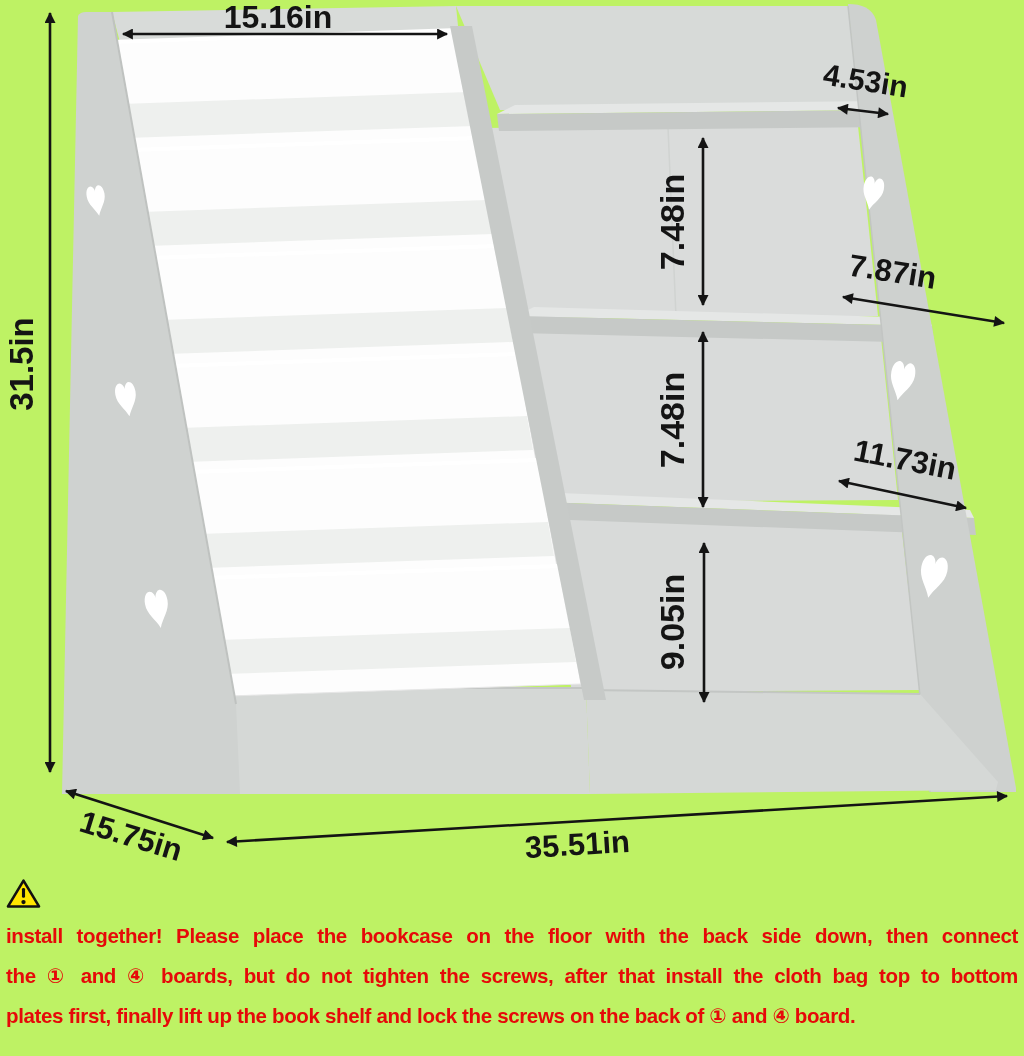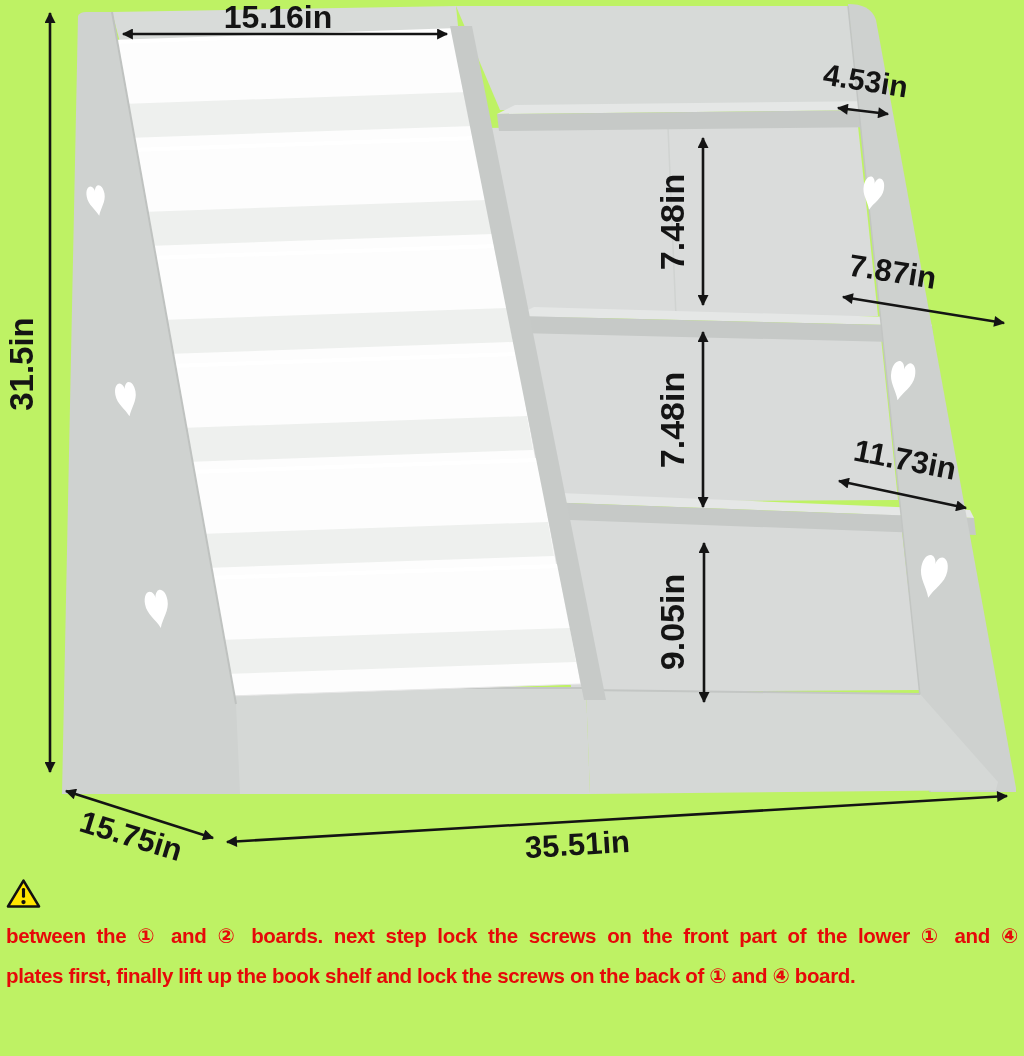--- a/index.html
+++ b/index.html
@@ -145,17 +145,18 @@
   <div class="warning">
     <div class="wline">
       <span class="wicon">
         <svg viewBox="0 0 40 36">
           <path d="M20,3 L38,33 L2,33 Z" fill="#ffe600" stroke="#111111" stroke-width="3" stroke-linejoin="round"></path>
           <rect x="18.2" y="11.5" width="3.6" height="11.5" rx="1.6" fill="#111111"></rect>
           <circle cx="20" cy="28" r="2.5" fill="#111111"></circle>
         </svg>
       </span>
     </div>
-    <div class="wline">between the ① and ② boards.  next step lock the screws on the front part of the lower ① and ④</div>
+    <div class="wline">install together! Please place the bookcase on the floor with the back side down, then connect</div>
+    <div class="wline">the ① and ④ boards, but do not tighten the screws, after that install the cloth bag top to bottom</div>
     <div class="wline last">plates first, finally lift up the book shelf and lock the screws on the back of ① and ④ board.</div>
   </div>
 
 </div>
 
 </body></html>

